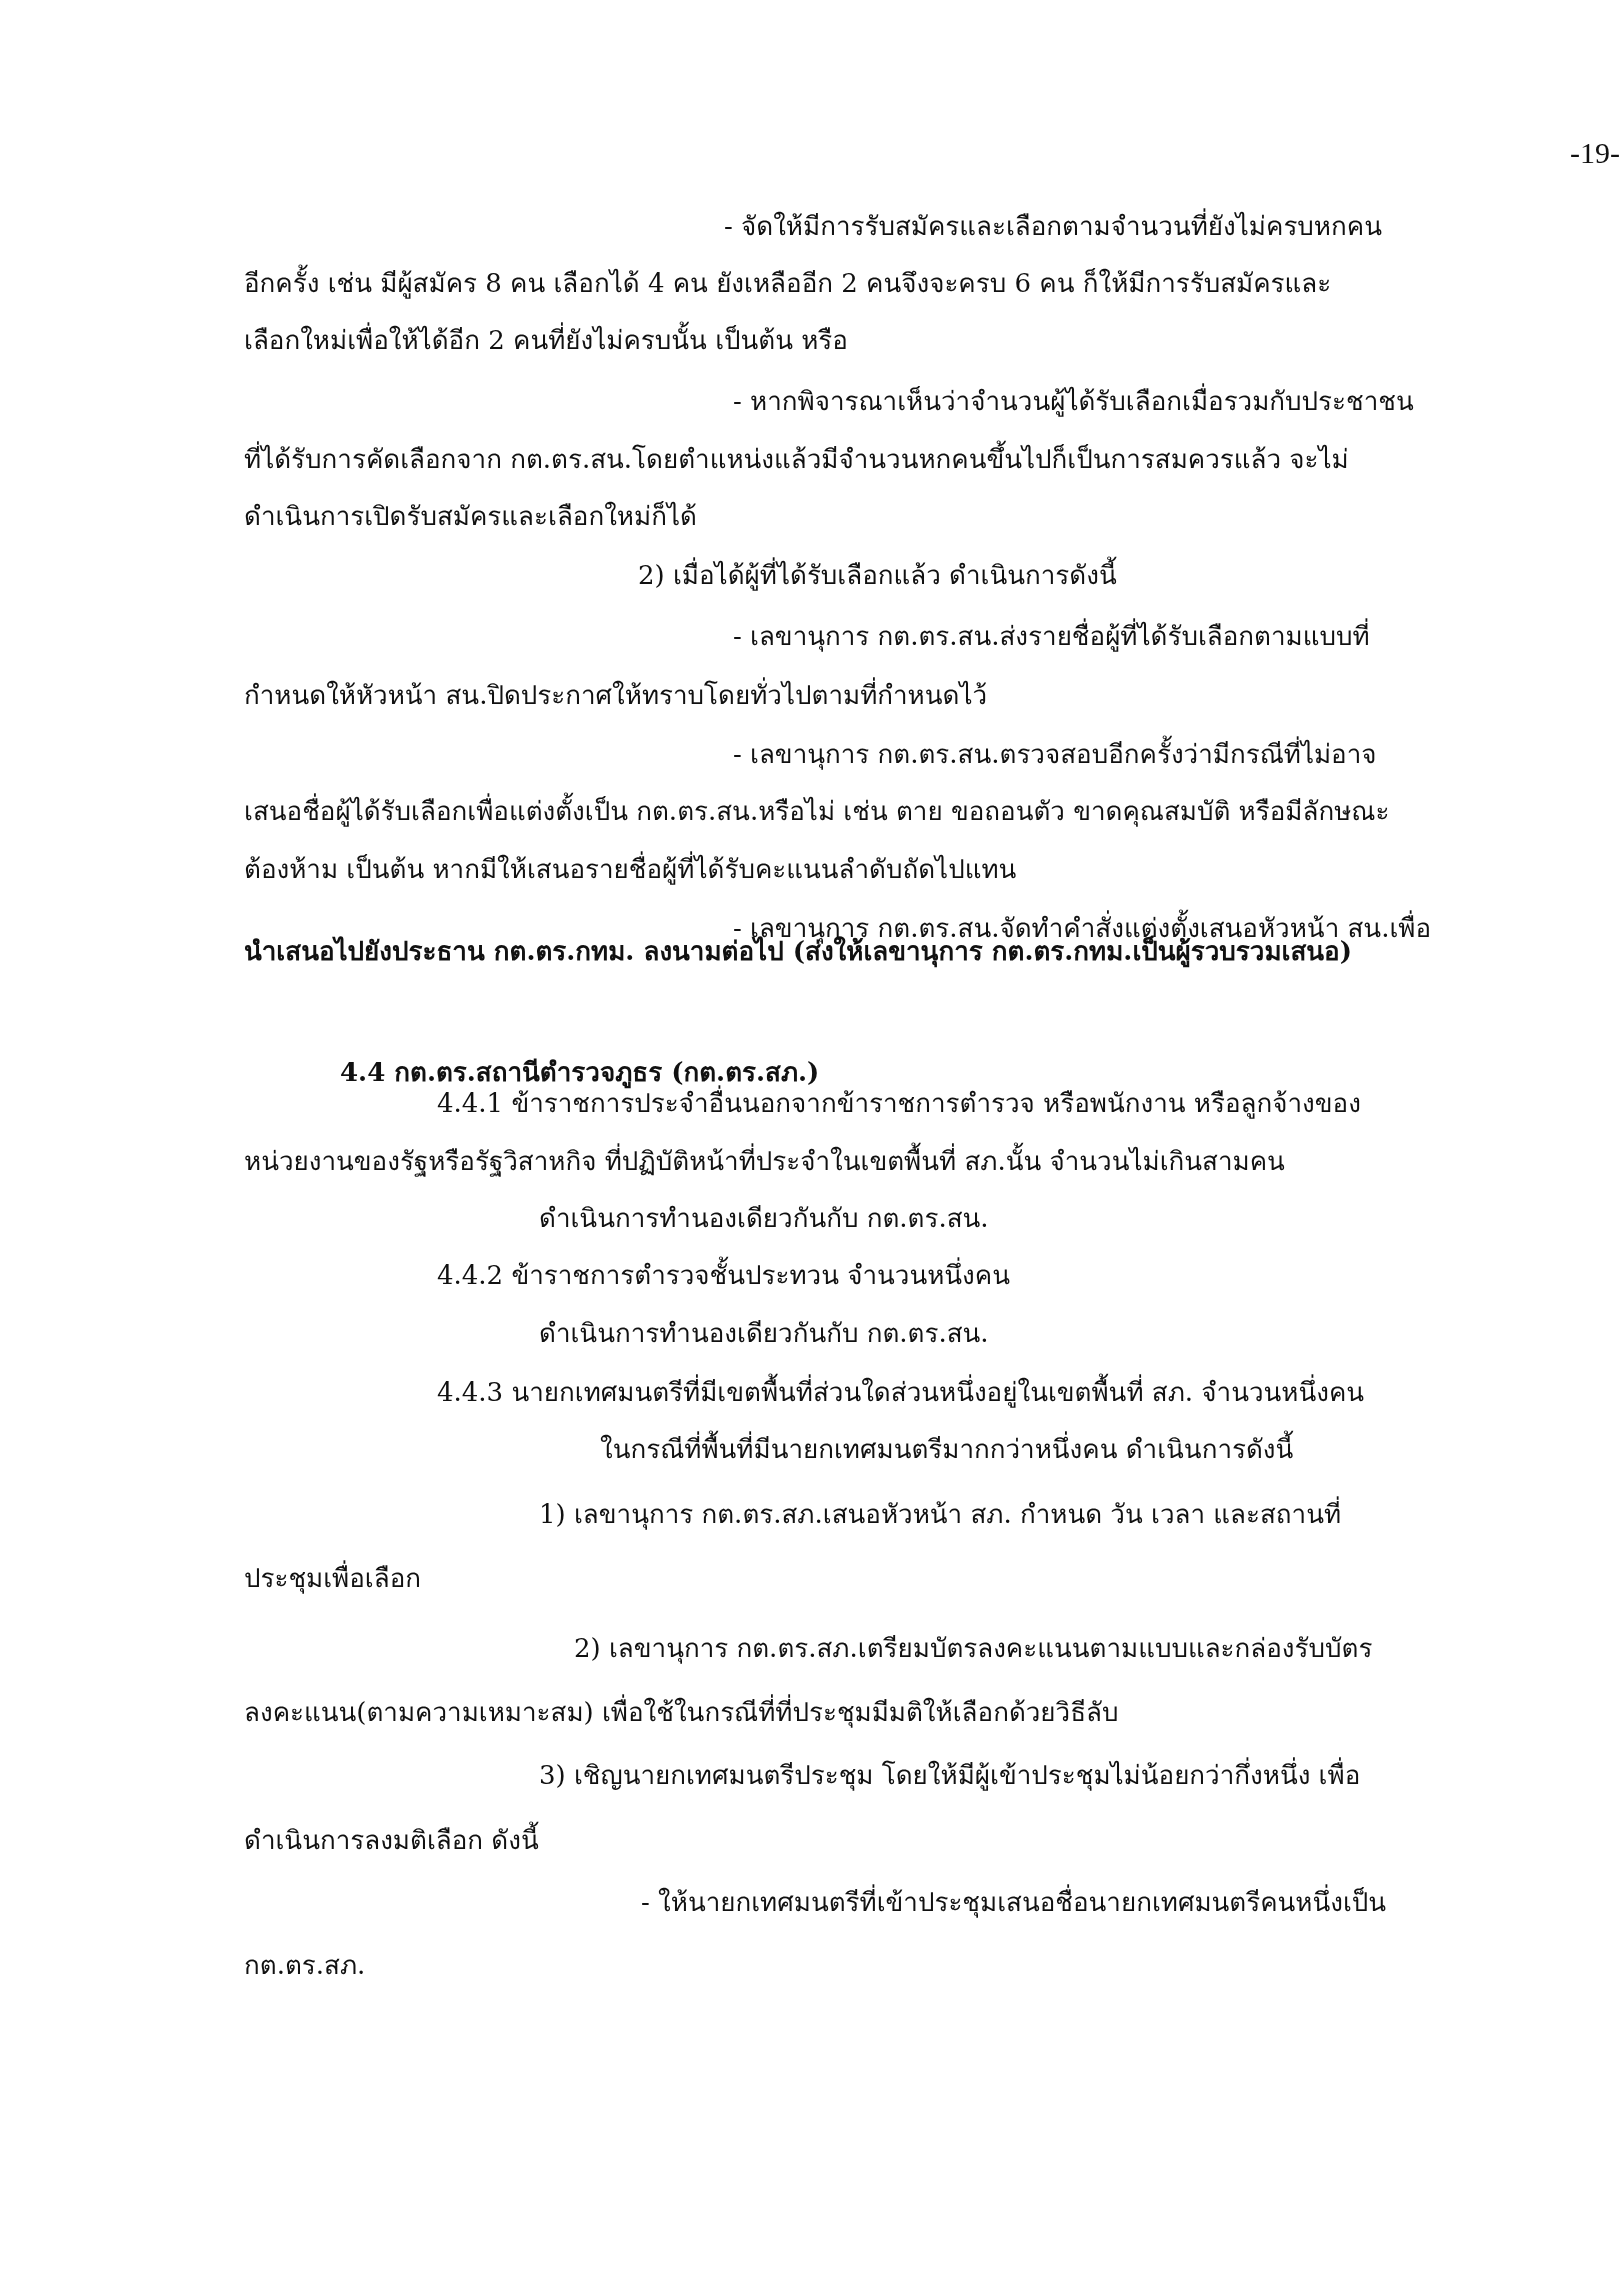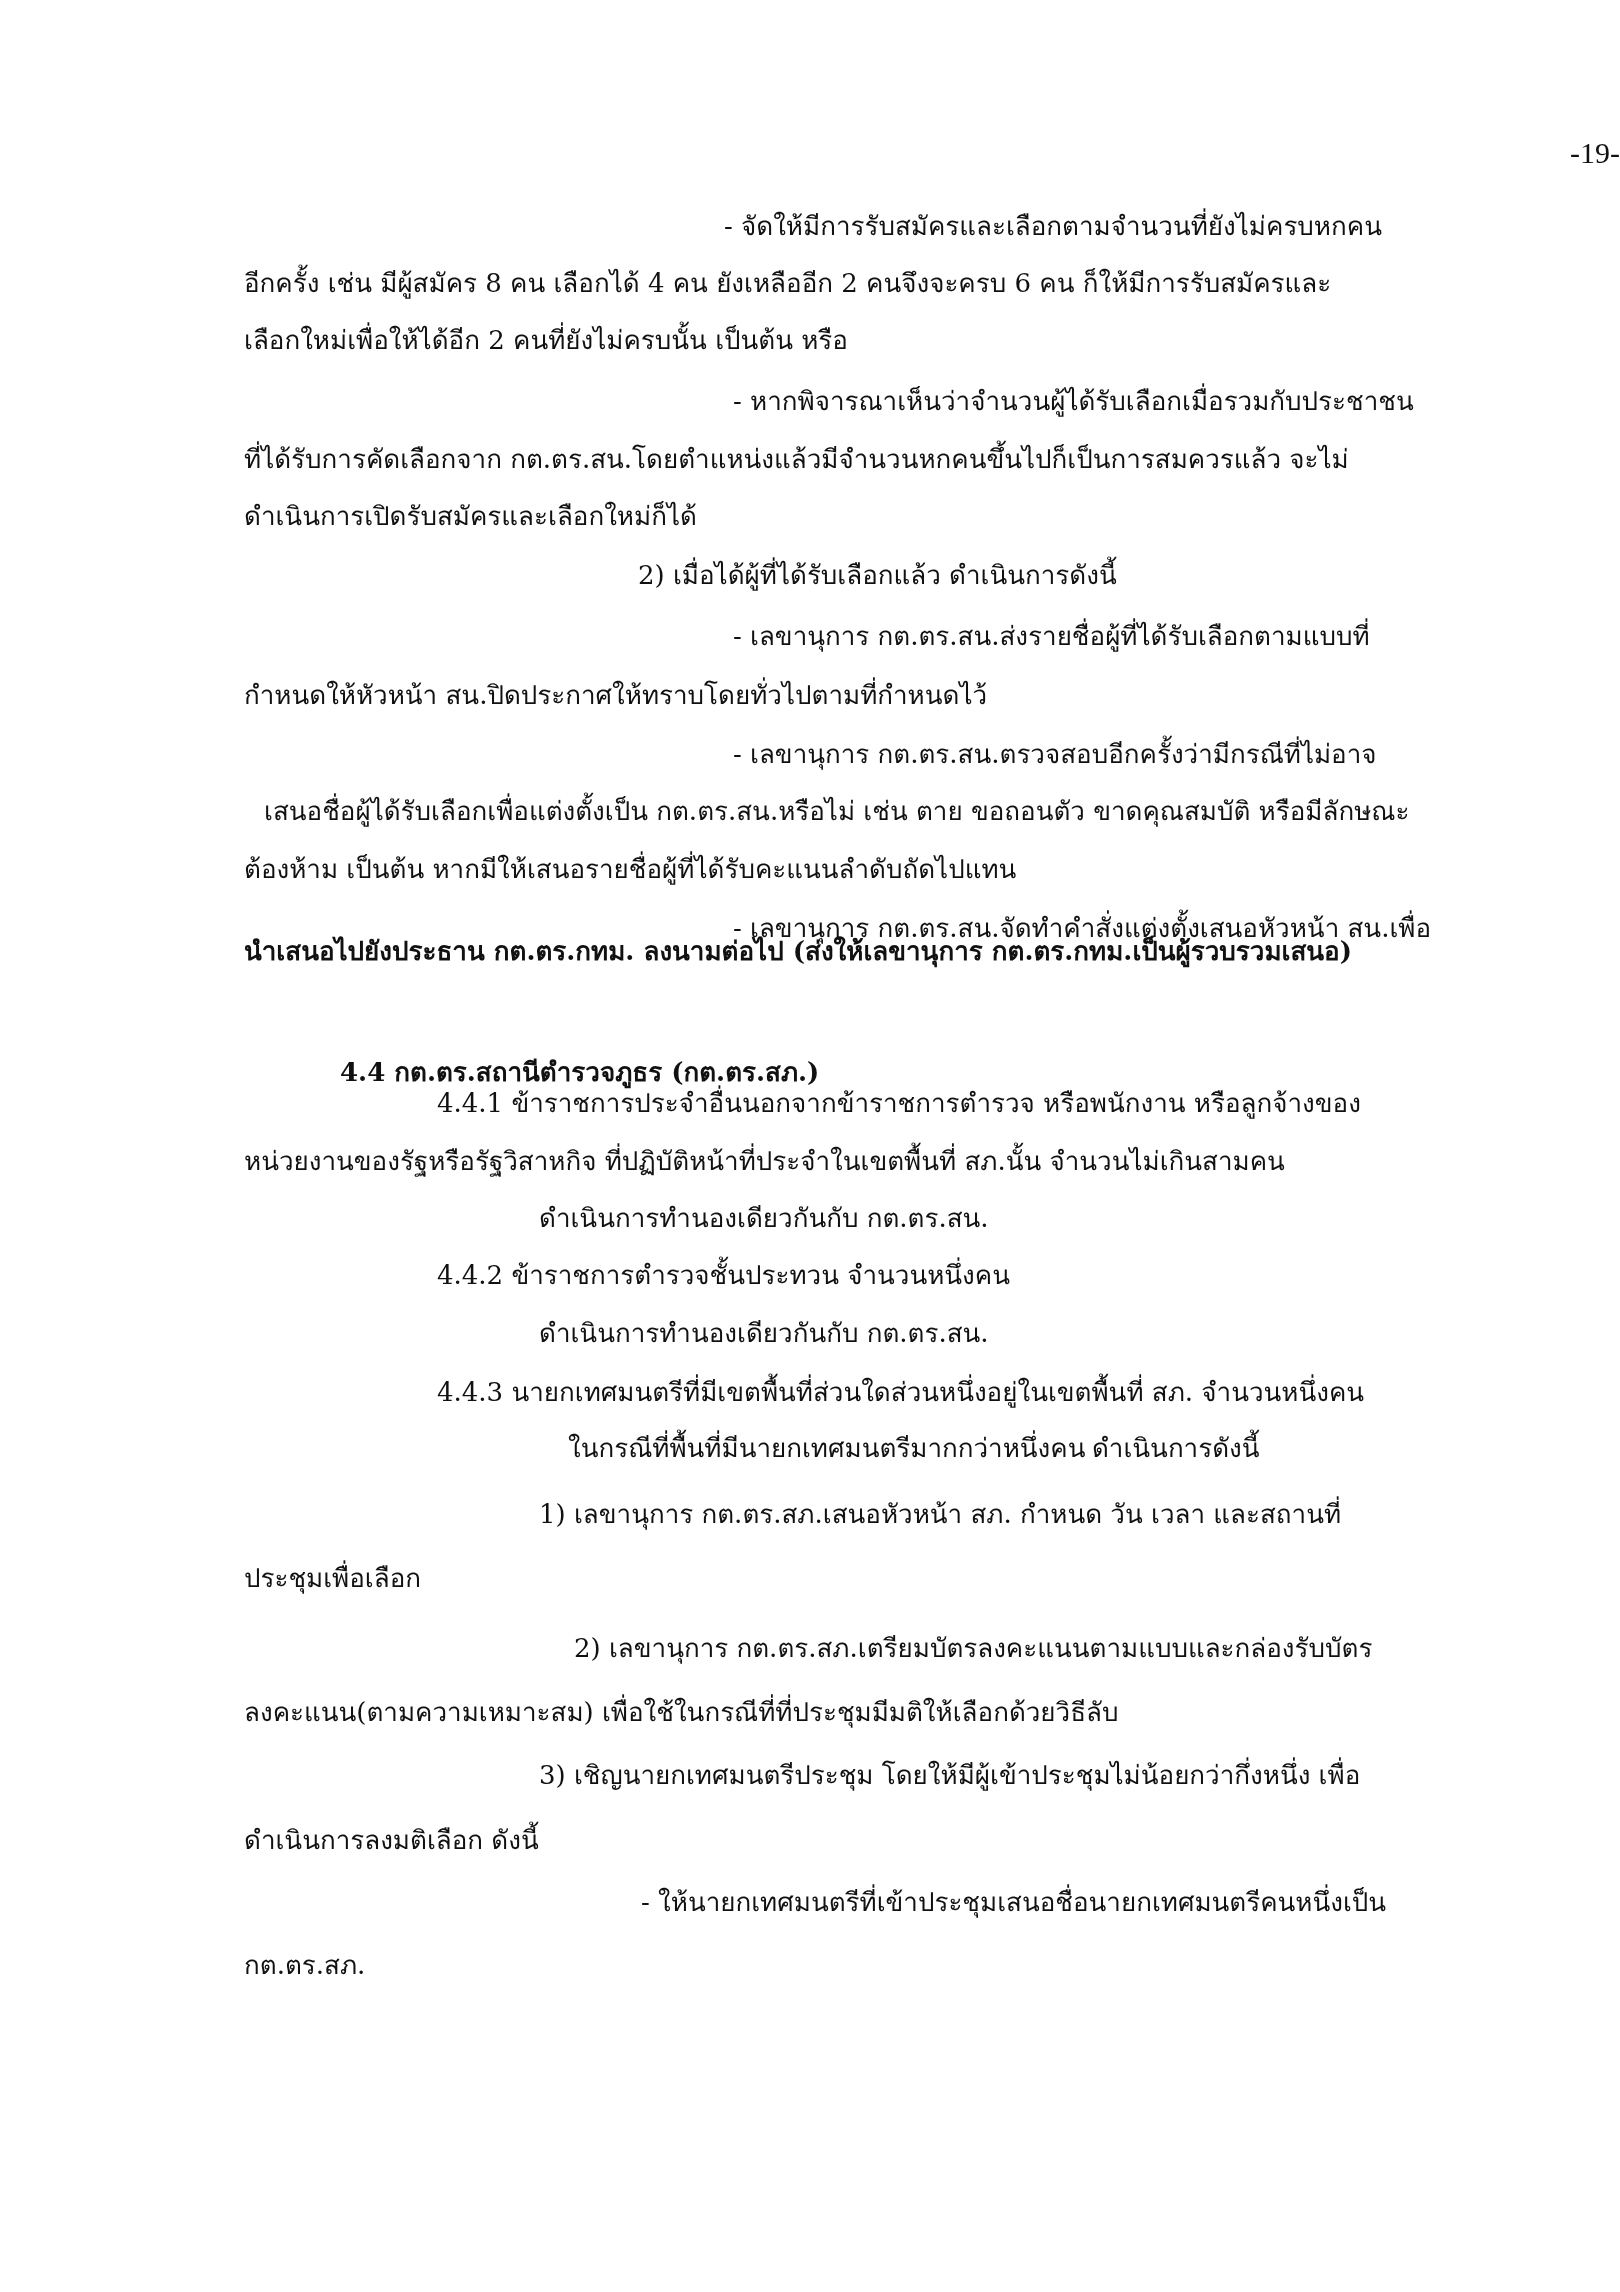--- a/index.html
+++ b/index.html
@@ -20,32 +20,32 @@
       <div class="line" style="left: 724px; top: 208px;">- จัดให้มีการรับสมัครและเลือกตามจำนวนที่ยังไม่ครบหกคน</div>
       <div class="line" style="left: 244px; top: 265px;">อีกครั้ง  เช่น  มีผู้สมัคร 8  คน เลือกได้ 4  คน ยังเหลืออีก 2  คนจึงจะครบ 6  คน  ก็ให้มีการรับสมัครและ</div>
       <div class="line" style="left: 244px; top: 322px;">เลือกใหม่เพื่อให้ได้อีก 2 คนที่ยังไม่ครบนั้น  เป็นต้น หรือ</div>
       <div class="line" style="left: 733px; top: 383px;">- หากพิจารณาเห็นว่าจำนวนผู้ได้รับเลือกเมื่อรวมกับประชาชน</div>
       <div class="line" style="left: 244px; top: 441px;">ที่ได้รับการคัดเลือกจาก กต.ตร.สน.โดยตำแหน่งแล้วมีจำนวนหกคนขึ้นไปก็เป็นการสมควรแล้ว จะไม่</div>
       <div class="line" style="left: 244px; top: 498px;">ดำเนินการเปิดรับสมัครและเลือกใหม่ก็ได้</div>
       <div class="line" style="left: 638px; top: 557px;">2)  เมื่อได้ผู้ที่ได้รับเลือกแล้ว  ดำเนินการดังนี้</div>
       <div class="line" style="left: 733px; top: 618px;">- เลขานุการ กต.ตร.สน.ส่งรายชื่อผู้ที่ได้รับเลือกตามแบบที่</div>
       <div class="line" style="left: 244px; top: 677px;">กำหนดให้หัวหน้า สน.ปิดประกาศให้ทราบโดยทั่วไปตามที่กำหนดไว้</div>
       <div class="line" style="left: 733px; top: 736px;">- เลขานุการ กต.ตร.สน.ตรวจสอบอีกครั้งว่ามีกรณีที่ไม่อาจ</div>
-      <div class="line" style="left: 244px; top: 793px; margin-left: 20px;">เสนอชื่อผู้ได้รับเลือกเพื่อแต่งตั้งเป็น กต.ตร.สน.หรือไม่ เช่น  ตาย ขอถอนตัว ขาดคุณสมบัติ หรือมีลักษณะ</div>
+      <div class="line" style="left: 244px; top: 793px;">เสนอชื่อผู้ได้รับเลือกเพื่อแต่งตั้งเป็น กต.ตร.สน.หรือไม่ เช่น  ตาย ขอถอนตัว ขาดคุณสมบัติ หรือมีลักษณะ</div>
       <div class="line" style="left: 244px; top: 851px;">ต้องห้าม เป็นต้น  หากมีให้เสนอรายชื่อผู้ที่ได้รับคะแนนลำดับถัดไปแทน</div>
       <div class="line" style="left: 733px; top: 910px;">- เลขานุการ กต.ตร.สน.จัดทำคำสั่งแต่งตั้งเสนอหัวหน้า สน.เพื่อ</div>
       <div class="line" style="left: 244px; top: 933px; font-weight: bold;">นำเสนอไปยังประธาน กต.ตร.กทม. ลงนามต่อไป (ส่งให้เลขานุการ กต.ตร.กทม.เป็นผู้รวบรวมเสนอ)</div>
       <div class="line bold" style="left: 340px; top: 1026px; margin-top: 28px;">4.4  กต.ตร.สถานีตำรวจภูธร (กต.ตร.สภ.)</div>
       <div class="line" style="left: 437px; top: 1085px;">4.4.1  ข้าราชการประจำอื่นนอกจากข้าราชการตำรวจ หรือพนักงาน หรือลูกจ้างของ</div>
       <div class="line" style="left: 244px; top: 1143px;">หน่วยงานของรัฐหรือรัฐวิสาหกิจ ที่ปฏิบัติหน้าที่ประจำในเขตพื้นที่ สภ.นั้น จำนวนไม่เกินสามคน</div>
       <div class="line" style="left: 539px; top: 1200px;">ดำเนินการทำนองเดียวกันกับ กต.ตร.สน.</div>
       <div class="line" style="left: 437px; top: 1257px;">4.4.2  ข้าราชการตำรวจชั้นประทวน จำนวนหนึ่งคน</div>
       <div class="line" style="left: 539px; top: 1315px;">ดำเนินการทำนองเดียวกันกับ กต.ตร.สน.</div>
       <div class="line" style="left: 437px; top: 1374px;">4.4.3  นายกเทศมนตรีที่มีเขตพื้นที่ส่วนใดส่วนหนึ่งอยู่ในเขตพื้นที่ สภ. จำนวนหนึ่งคน</div>
-      <div class="line" style="left: 568px; top: 1431px; font-family: Liberation Serif, serif;">ในกรณีที่พื้นที่มีนายกเทศมนตรีมากกว่าหนึ่งคน  ดำเนินการดังนี้</div>
+      <div class="line" style="left: 600px; top: 1431px;">ในกรณีที่พื้นที่มีนายกเทศมนตรีมากกว่าหนึ่งคน  ดำเนินการดังนี้</div>
       <div class="line" style="left: 539px; top: 1496px;">1)  เลขานุการ กต.ตร.สภ.เสนอหัวหน้า สภ. กำหนด วัน เวลา และสถานที่</div>
       <div class="line" style="left: 244px; top: 1560px;">ประชุมเพื่อเลือก</div>
       <div class="line" style="left: 539px; top: 1630px; margin-left: 35px;">2)  เลขานุการ กต.ตร.สภ.เตรียมบัตรลงคะแนนตามแบบและกล่องรับบัตร</div>
       <div class="line" style="left: 244px; top: 1694px;">ลงคะแนน(ตามความเหมาะสม)  เพื่อใช้ในกรณีที่ที่ประชุมมีมติให้เลือกด้วยวิธีลับ</div>
       <div class="line" style="left: 539px; top: 1757px;">3)  เชิญนายกเทศมนตรีประชุม โดยให้มีผู้เข้าประชุมไม่น้อยกว่ากึ่งหนึ่ง เพื่อ</div>
       <div class="line" style="left: 244px; top: 1822px;">ดำเนินการลงมติเลือก  ดังนี้</div>
       <div class="line" style="left: 641px; top: 1884px;">- ให้นายกเทศมนตรีที่เข้าประชุมเสนอชื่อนายกเทศมนตรีคนหนึ่งเป็น</div>
       <div class="line" style="left: 244px; top: 1947px;">กต.ตร.สภ.</div>
     </div>
 </div>

